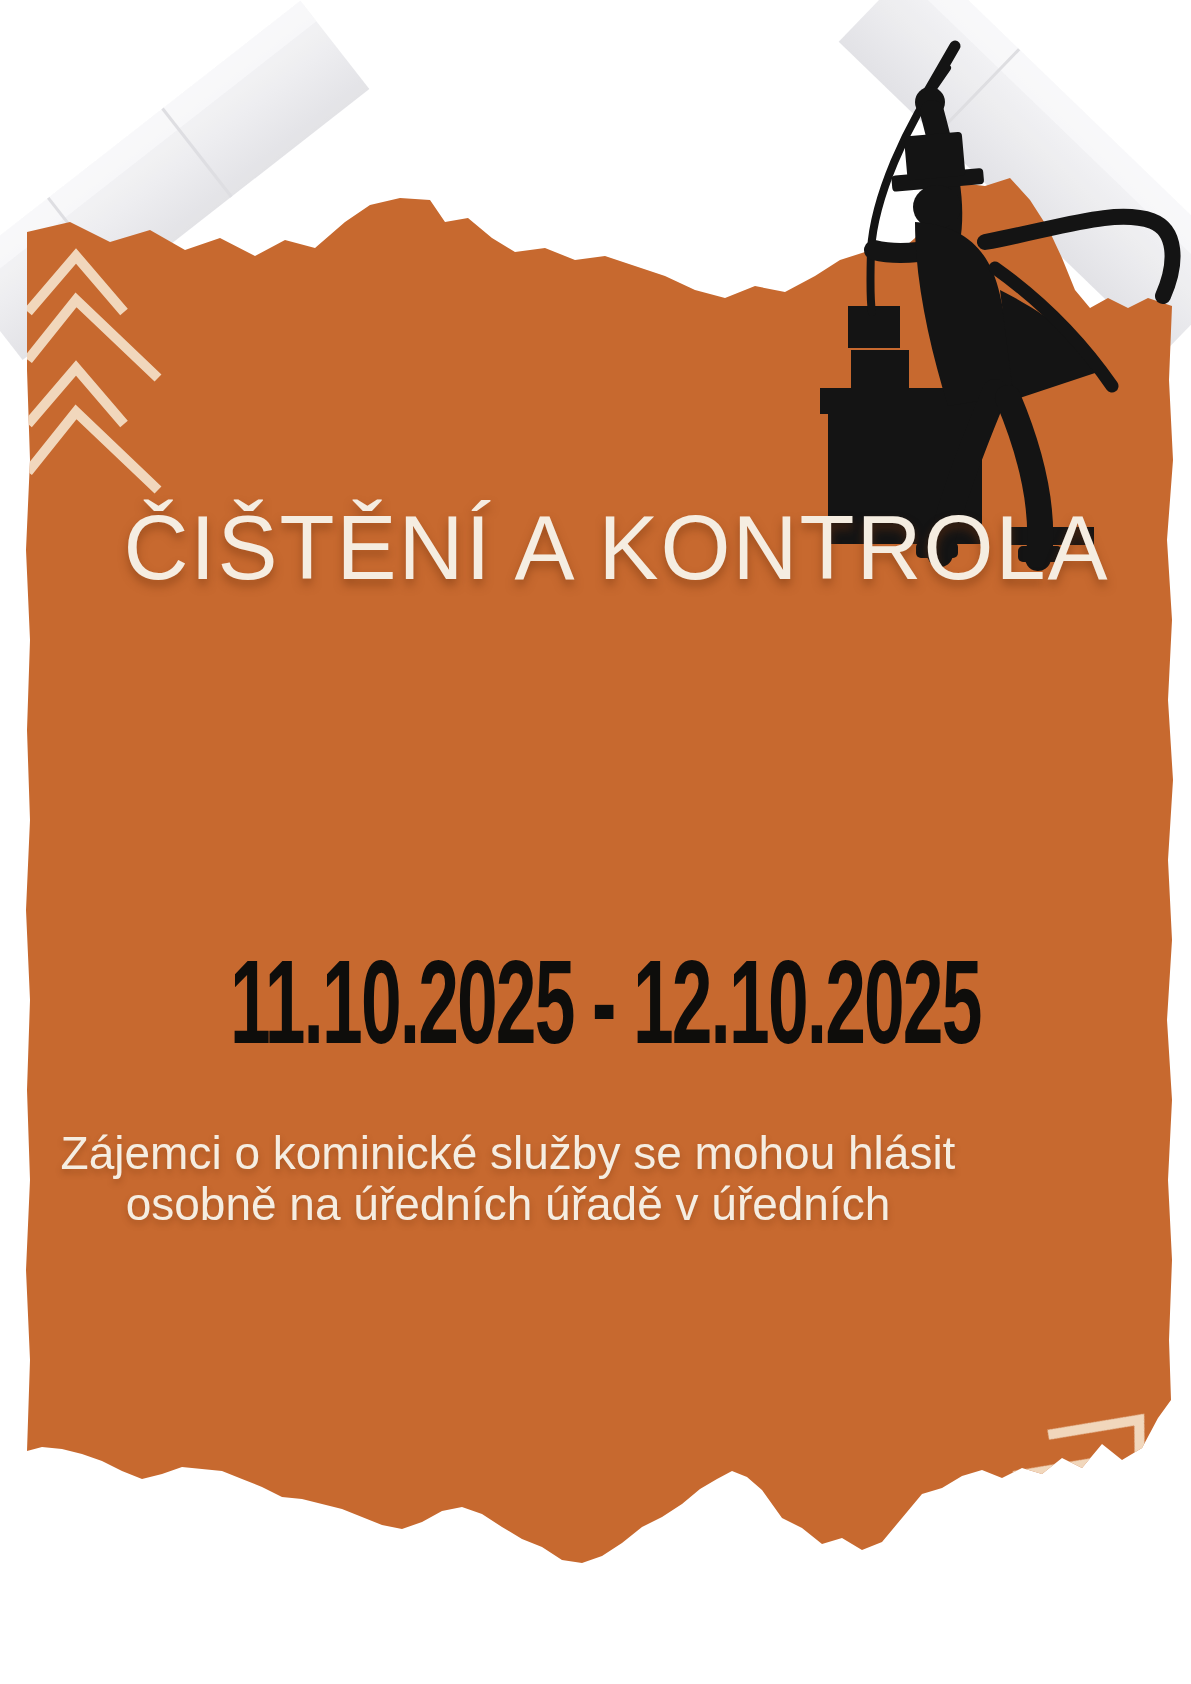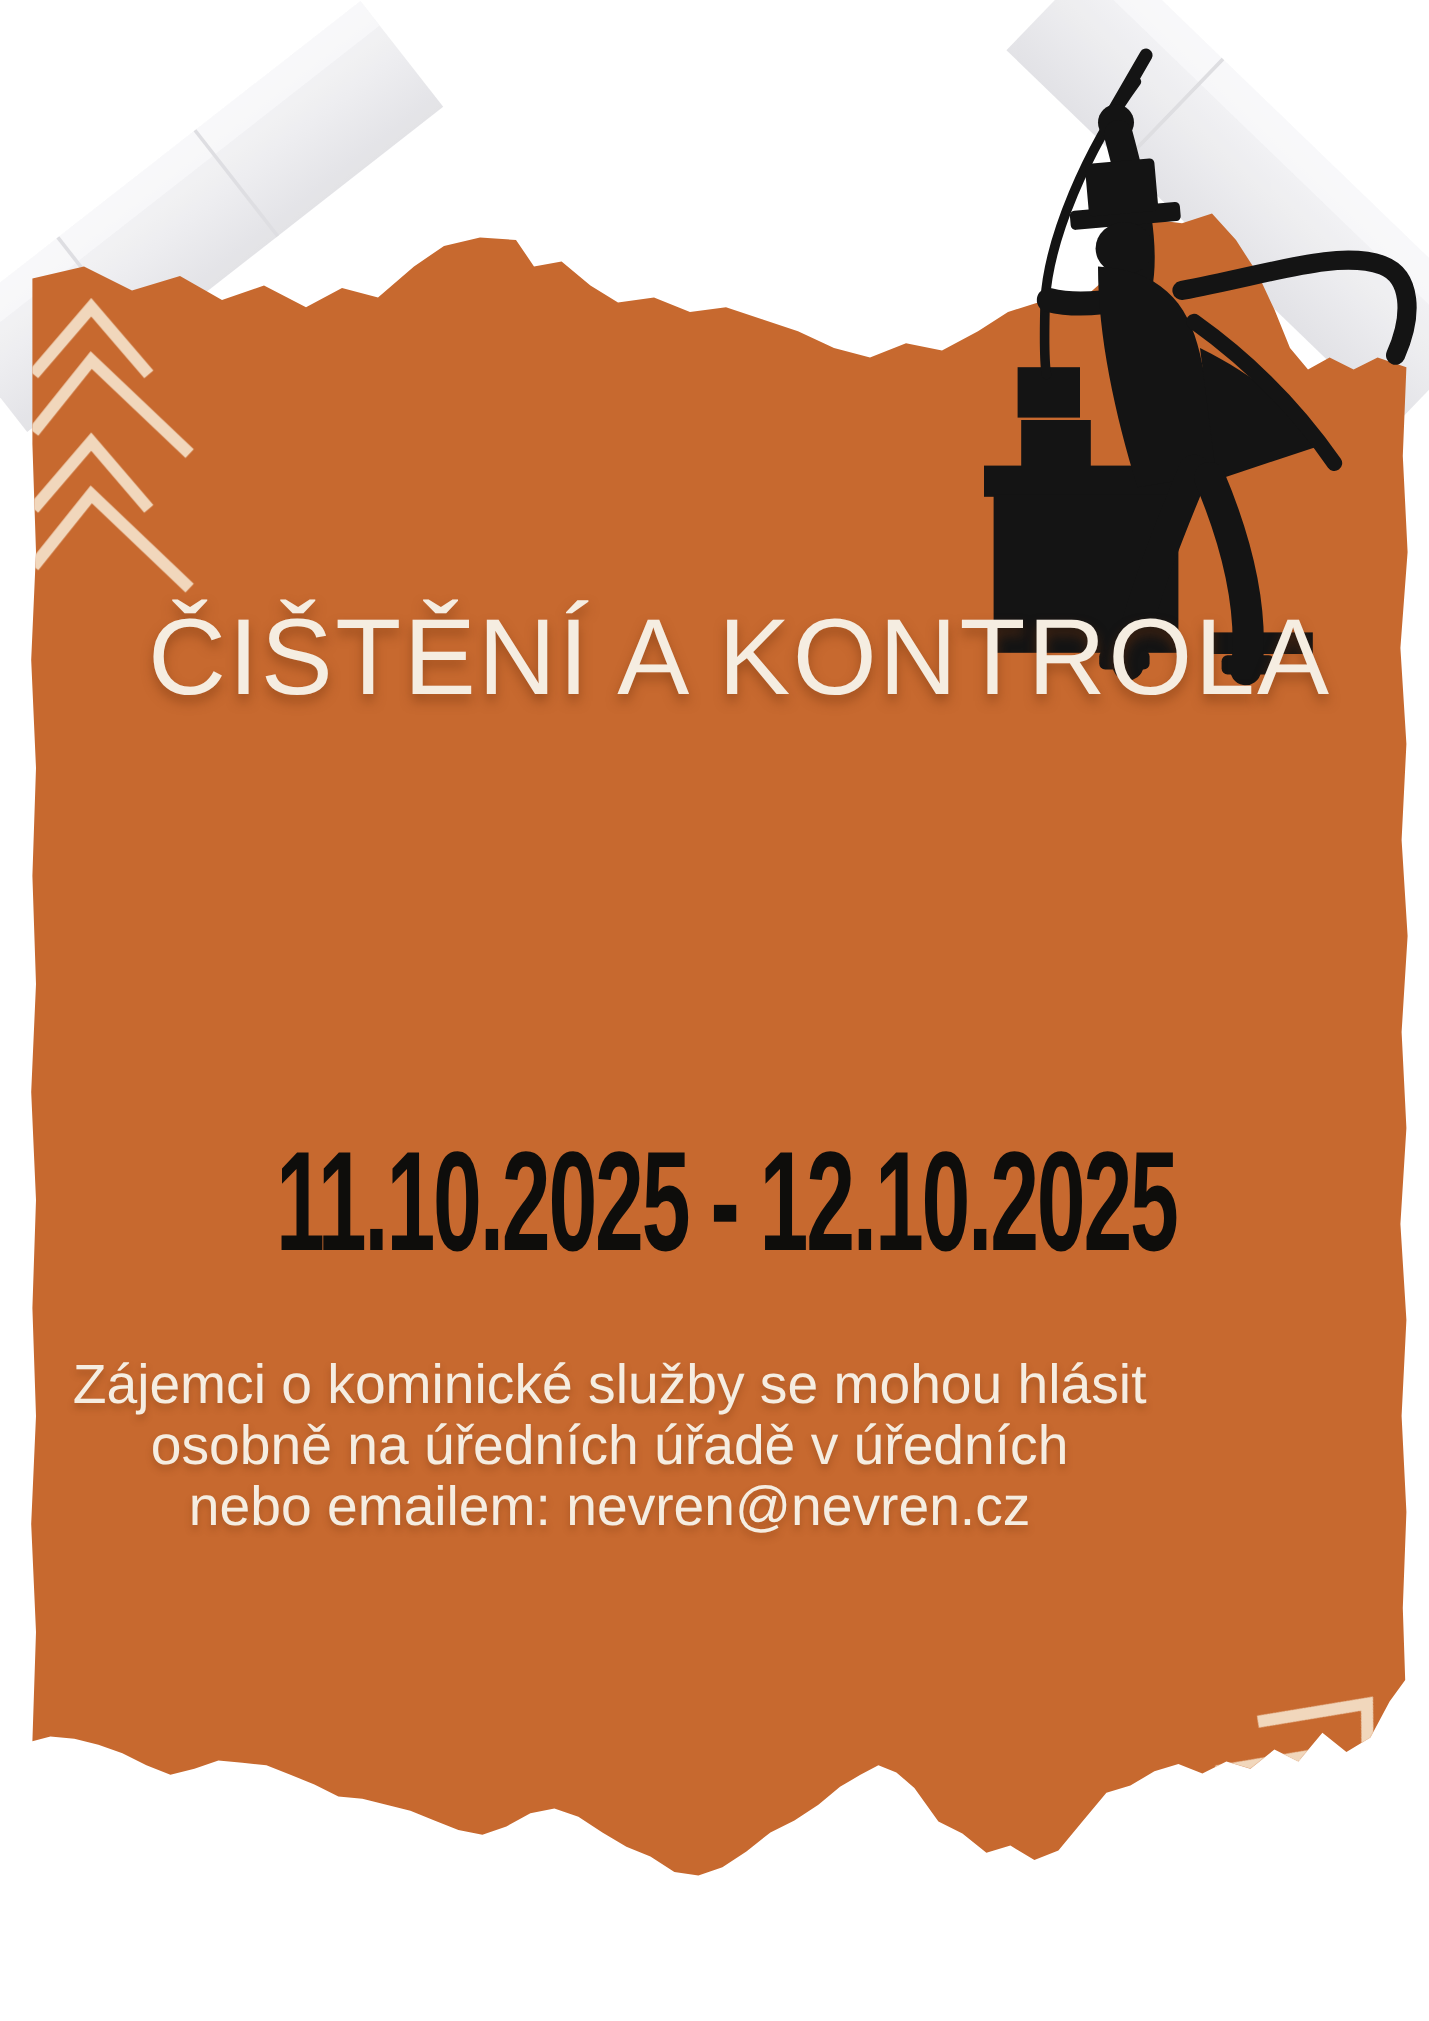--- a/index.html
+++ b/index.html
@@ -170,17 +170,16 @@
       <div class="title-line">ČIŠTĚNÍ A KONTROLA</div>
     </div>
 
     <div class="date-block">
       <div class="date-text">11.10.2025 - 12.10.2025</div>
     </div>
 
     <div class="body-block">
       <div class="body-line">Zájemci o kominické služby se mohou hlásit</div>
       <div class="body-line">osobně na úředních úřadě v úředních</div>
-      <div class="body-line">nebo emailem: nevren@nevren.cz</div>
     </div>
 
   </div>
 </div>
 
 </body></html>

